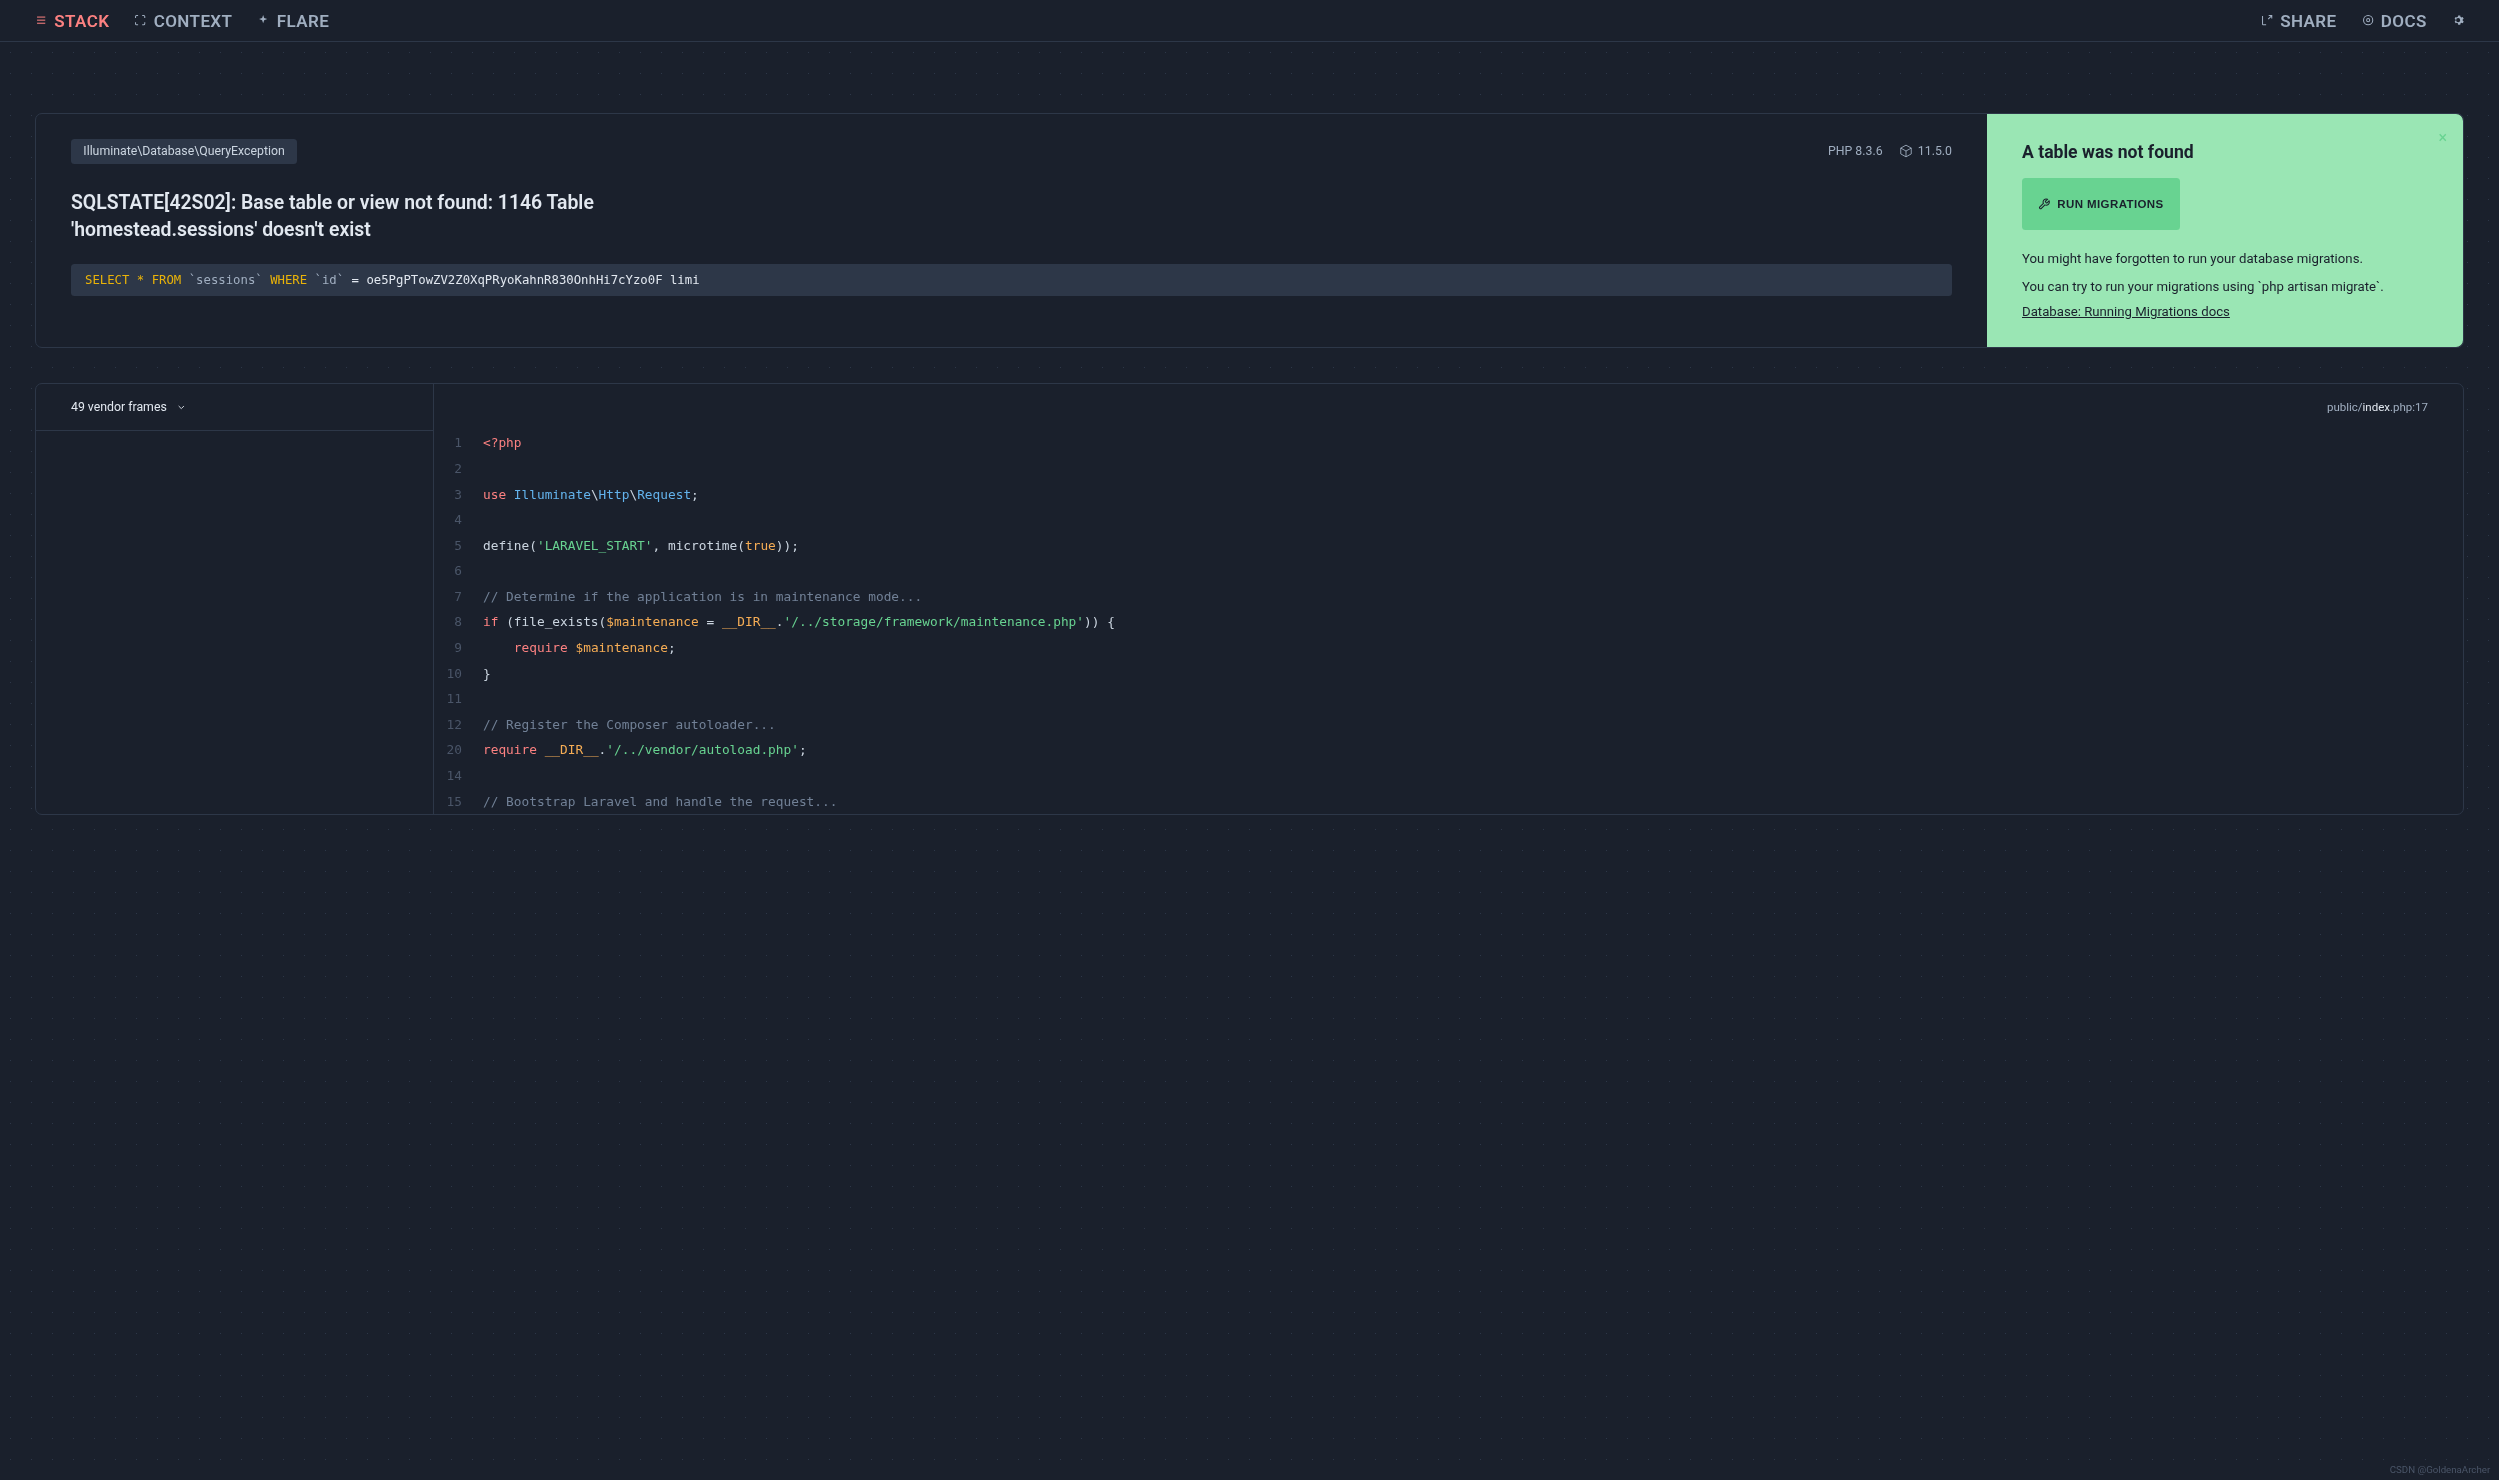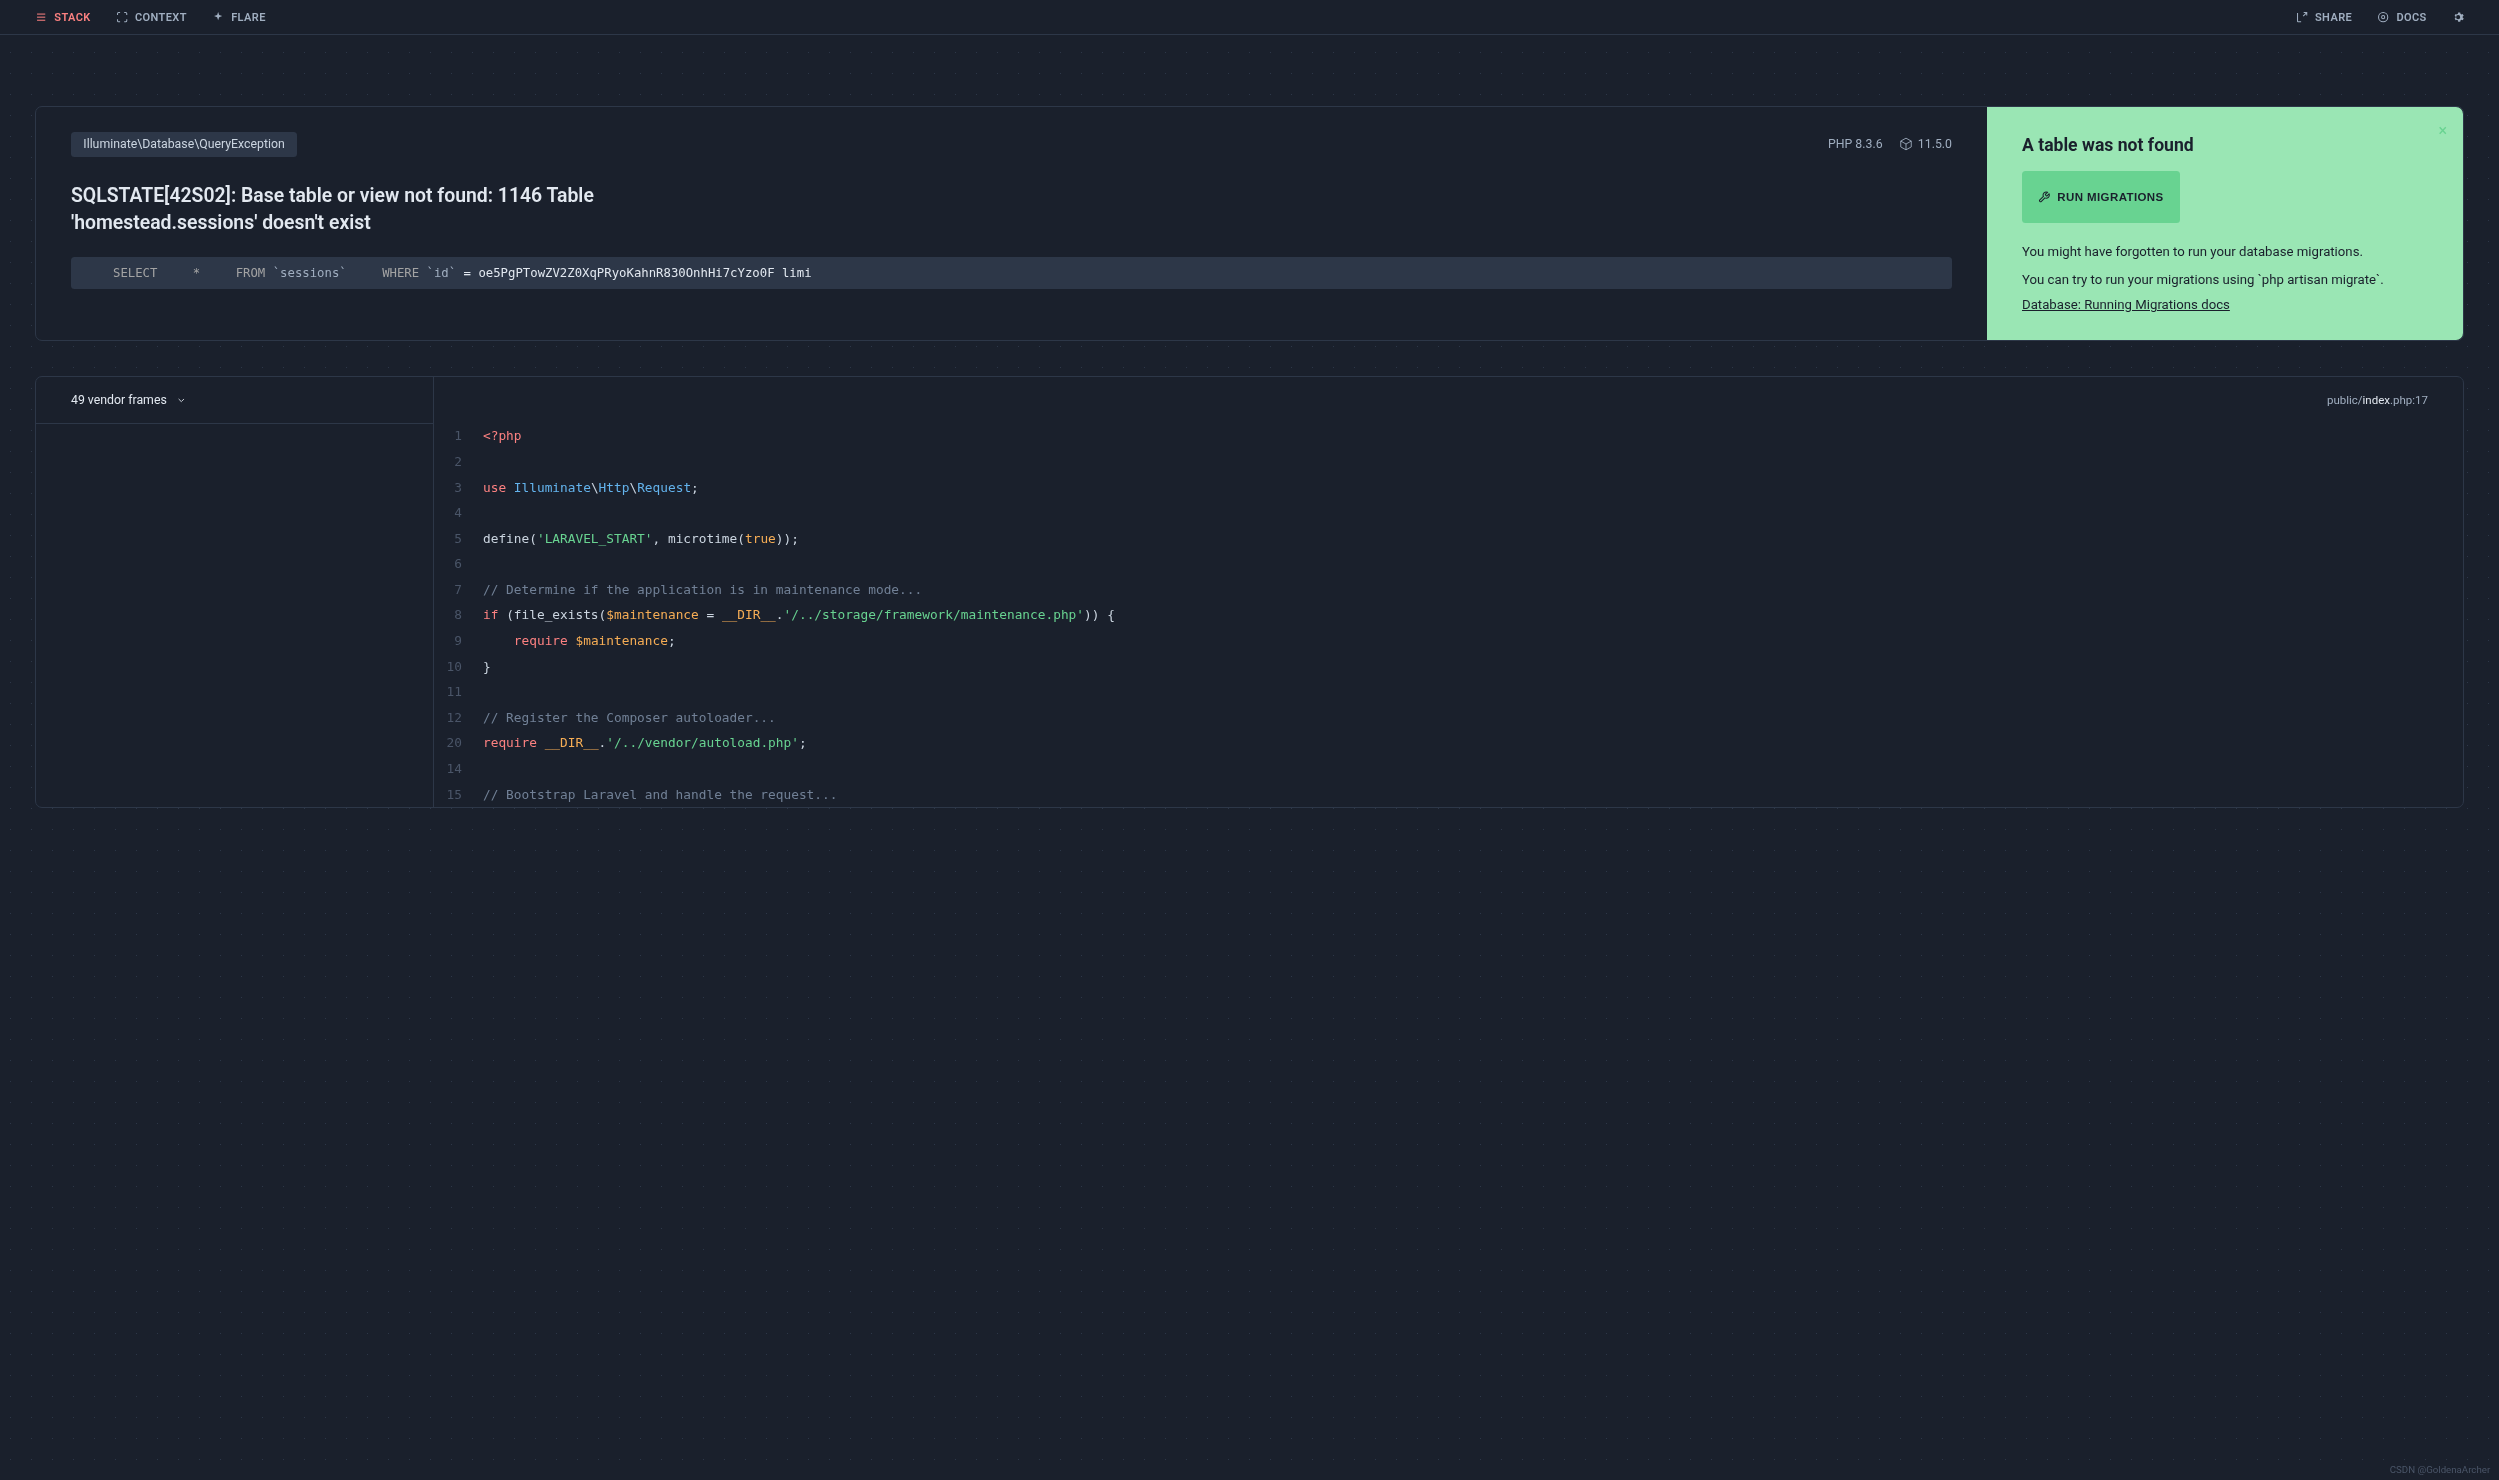--- a/index.html
+++ b/index.html
@@ -16,21 +16,21 @@
       border-bottom: 0.9px solid #2d3748;
       display: flex;
       justify-content: space-between;
       padding: 10.6px 35px;
     }
     .header-left, .header-right { display: flex; gap: 25px; align-items: center; }
     .nav-item {
       display: flex;
       align-items: center;
       gap: 7px;
-      font-size: 11px;
+      font-size: 17px;
       font-weight: 600;
       letter-spacing: 0.4px;
       cursor: pointer;
       color: #a0aec0;
     }
     .nav-item.active { color: #fc8181; }
     .nav-icon { width: 12.3px; height: 12.3px; }
     .content { padding: 71px 35px 0; max-width: 100%; }
     .error-card {
       background: #1a202c;
@@ -70,21 +70,21 @@
     }
     .sql-box {
       background: #2d3748;
       padding: 8.8px 14px;
       border-radius: 3.5px;
       font-family: "SF Mono", Monaco, Consolas, monospace;
       font-size: 12.3px;
       overflow: hidden;
       white-space: nowrap;
     }
-    .sql-keyword { color: #a3a3a3; margin-left: 28px; }
+    .sql-keyword { color: #eab308; }
     .sql-backtick { color: #a0aec0; }
     .solution-panel {
       background: #9ae6b4;
       color: #1a202c;
       padding: 28px 35px;
       border-radius: 0 7px 7px 0;
       width: 476px;
       position: relative;
       flex-shrink: 0;
     }

